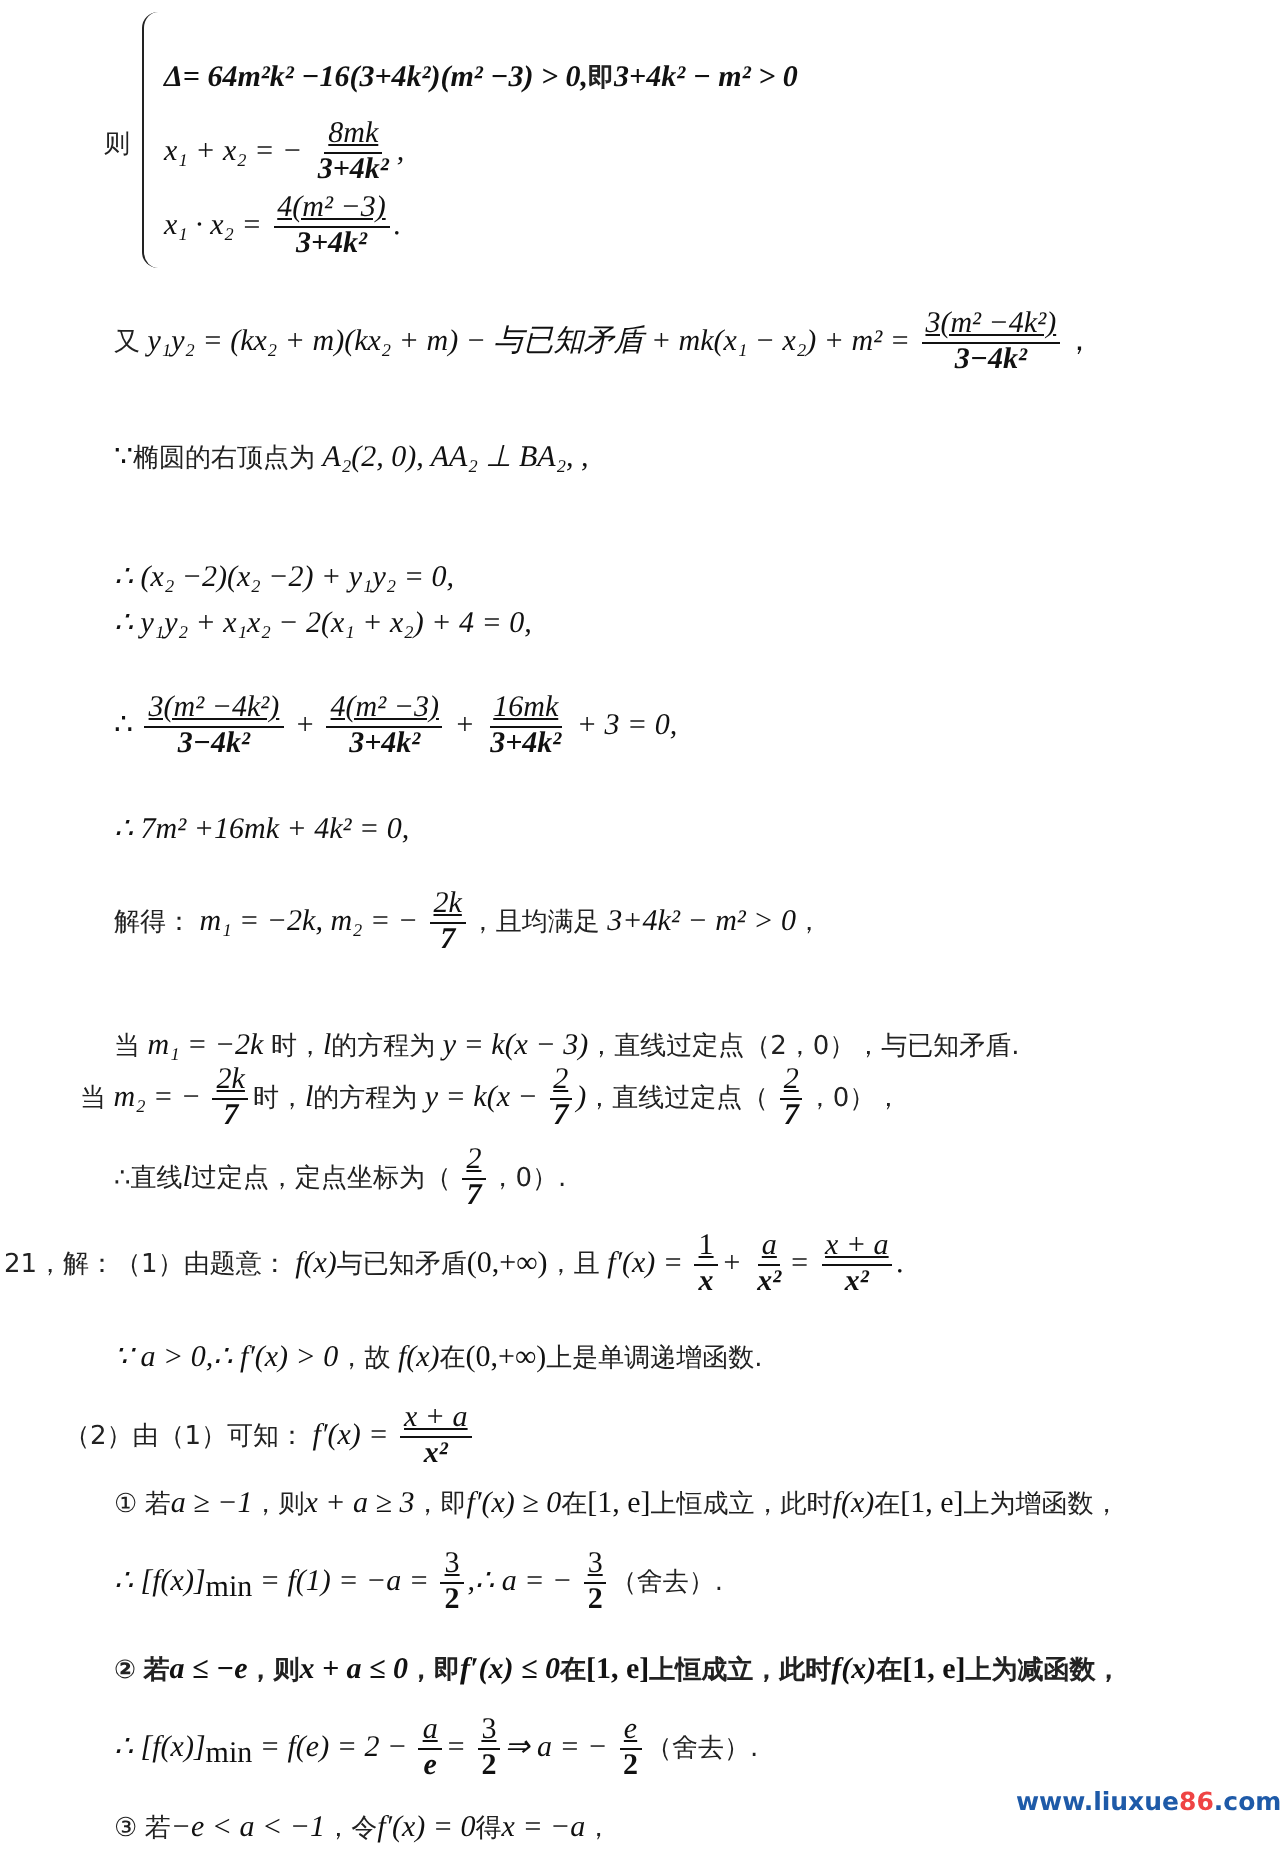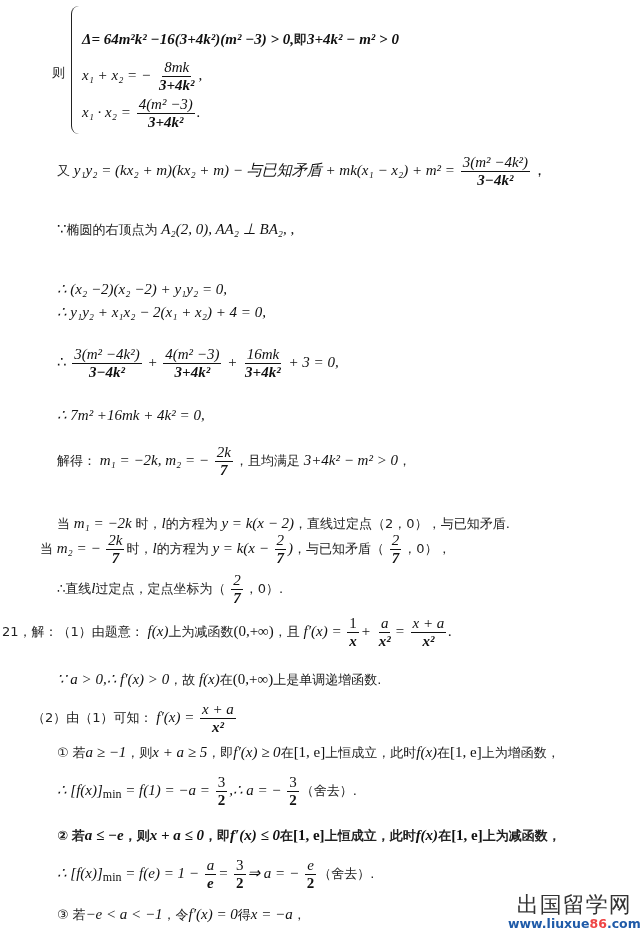--- a/index.html
+++ b/index.html
@@ -5,23 +5,23 @@
   html, body { margin: 0; padding: 0; background: #ffffff; }
   body {
     width: 642px; height: 936px; position: relative; overflow: hidden;
     font-family: "Liberation Serif", "DejaVu Serif", serif;
     color: #111111; font-size: 15px;
   }
   .line { position: absolute; white-space: nowrap; line-height: 1; }
   .m { font-style: italic; font-family: "Liberation Serif", serif; }
   .n { font-style: normal; }
   .cn { font-family: "DejaVu Sans", sans-serif; font-size: 13px; color: #222; }
-  sub { font-size: 12px; vertical-align: -3px; line-height: 0; }
+  sub { font-size: 15px; vertical-align: -3px; line-height: 0; }
   .frac { display: inline-flex; flex-direction: column; align-items: center; vertical-align: middle; margin: 0 2px; }
-  .frac .num { padding: 0 2px 1px; border-bottom: 1px solid #111; }
+  .frac .num { padding: 0 2px 1px; border-bottom: 1px solid #111; text-decoration: underline; }
   .frac .den { padding: 1px 2px 0; font-weight: bold; }
   .brace {
     position: absolute; left: 71px; top: 6px; width: 8px; height: 128px;
     border-left: 1.5px solid #222; border-radius: 8px 0 0 8px;
   }
   .watermark {
     position: absolute; left: 508px; top: 893px; text-align: center;
   }
   .wm-title { font-family: "DejaVu Sans", sans-serif; font-size: 22px; color: #333; letter-spacing: 1px; line-height: 1.05; }
   .wm-url { font-family: "DejaVu Sans", sans-serif; font-size: 12.5px; color: #1e5aa8; font-weight: bold; }
@@ -96,52 +96,52 @@
       <span class="num">2k</span>
       <span class="den">7</span>
     </span><span class="cn n">，且均满足</span>
   <span>3+4k² − m² &gt; 0</span><span class="cn n">，</span>
 </div>
 
 <div class="line m" style="left:57px; top:516px;">
   <span class="cn n">当</span>
   <span>m₁ = −2k</span>
   <span class="cn n">时，</span><span>l</span><span class="cn n">的方程为</span>
-  <span>y = k(x − 2)</span><span class="cn n">，直线过定点（2，0），与已知矛盾.</span>
+  <span>y = k(x − 3)</span><span class="cn n">，直线过定点（2，0），与已知矛盾.</span>
 </div>
 
 <div class="line m" style="left:40px; top:533px;">
   <span class="cn n">当</span>
   <span>m₂ = −</span>
   <span class="frac">
       <span class="num">2k</span>
       <span class="den">7</span>
     </span><span class="cn n">时，</span><span>l</span><span class="cn n">的方程为</span>
   <span>y = k(x −</span>
   <span class="frac">
       <span class="num">2</span>
       <span class="den">7</span>
-    </span><span>)</span><span class="cn n">，与已知矛盾（</span>
+    </span><span>)</span><span class="cn n">，直线过定点（</span>
   <span class="frac">
       <span class="num">2</span>
       <span class="den">7</span>
     </span><span class="cn n">，0），</span>
 </div>
 
 <div class="line m" style="left:57px; top:573px;">
   <span class="cn n">∴直线</span><span>l</span><span class="cn n">过定点，定点坐标为（</span>
   <span class="frac">
       <span class="num">2</span>
       <span class="den">7</span>
     </span><span class="cn n">，0）.</span>
 </div>
 
 <div class="line m" style="left:2px; top:616px;">
   <span class="cn n">21，解：（1）由题意：</span>
-  <span>f(x)</span><span class="cn n">上为减函数</span><span class="n">(0,+∞)</span><span class="cn n">，且</span>
+  <span>f(x)</span><span class="cn n">与已知矛盾</span><span class="n">(0,+∞)</span><span class="cn n">，且</span>
   <span>f′(x) =</span>
   <span class="frac">
       <span class="num n">1</span>
       <span class="den">x</span>
     </span>+
   <span class="frac">
       <span class="num">a</span>
       <span class="den">x²</span>
     </span>=
   <span class="frac">
@@ -159,21 +159,21 @@
   <span class="cn n">（2）由（1）可知：</span>
   <span>f′(x) =</span>
   <span class="frac">
       <span class="num">x + a</span>
       <span class="den">x²</span>
     </span>
 </div>
 
 <div class="line m" style="left:57px; top:745px;">
   <span class="cn n">①</span>
-  <span class="cn n">若</span><span>a ≥ −1</span><span class="cn n">，则</span><span>x + a ≥ 5</span><span class="cn n">，即</span><span>f′(x) ≥ 0</span><span class="cn n">在</span><span class="n">[1, e]</span><span class="cn n">上恒成立，此时</span><span>f(x)</span><span class="cn n">在</span><span class="n">[1, e]</span><span class="cn n">上为增函数，</span>
+  <span class="cn n">若</span><span>a ≥ −1</span><span class="cn n">，则</span><span>x + a ≥ 3</span><span class="cn n">，即</span><span>f′(x) ≥ 0</span><span class="cn n">在</span><span class="n">[1, e]</span><span class="cn n">上恒成立，此时</span><span>f(x)</span><span class="cn n">在</span><span class="n">[1, e]</span><span class="cn n">上为增函数，</span>
 </div>
 
 <div class="line m" style="left:57px; top:775px;">
   <span>∴ [f(x)]</span><sub class="n">min</sub>
   <span>= f(1) = −a =</span>
   <span class="frac">
       <span class="num n">3</span>
       <span class="den n">2</span>
     </span><span>,∴ a = −</span>
   <span class="frac">
@@ -182,36 +182,35 @@
     </span><span class="cn n">（舍去）.</span>
 </div>
 
 <div class="line m" style="left:57px; top:828px;font-weight:bold;">
   <span class="cn n">②</span>
   <span class="cn n">若</span><span>a ≤ −e</span><span class="cn n">，则</span><span>x + a ≤ 0</span><span class="cn n">，即</span><span>f′(x) ≤ 0</span><span class="cn n">在</span><span class="n">[1, e]</span><span class="cn n">上恒成立，此时</span><span>f(x)</span><span class="cn n">在</span><span class="n">[1, e]</span><span class="cn n">上为减函数，</span>
 </div>
 
 <div class="line m" style="left:57px; top:858px;">
   <span>∴ [f(x)]</span><sub class="n">min</sub>
-  <span>= f(e) = 1 −</span>
+  <span>= f(e) = 2 −</span>
   <span class="frac">
       <span class="num">a</span>
       <span class="den">e</span>
     </span><span>=</span>
   <span class="frac">
       <span class="num n">3</span>
       <span class="den n">2</span>
     </span><span>⇒ a = −</span>
   <span class="frac">
       <span class="num">e</span>
       <span class="den n">2</span>
     </span><span class="cn n">（舍去）.</span>
 </div>
 
 <div class="line m" style="left:57px; top:907px;">
   <span class="cn n">③</span>
   <span class="cn n">若</span><span>−e &lt; a &lt; −1</span><span class="cn n">，令</span><span>f′(x) = 0</span><span class="cn n">得</span><span>x = −a</span><span class="cn n">，</span>
 </div>
 
 <div class="watermark">
-  <div class="wm-title">出国留学网</div>
   <div class="wm-url"><span>www.liuxue</span><span class="hl">86</span><span>.com</span></div>
 </div>
 
 </body></html>

